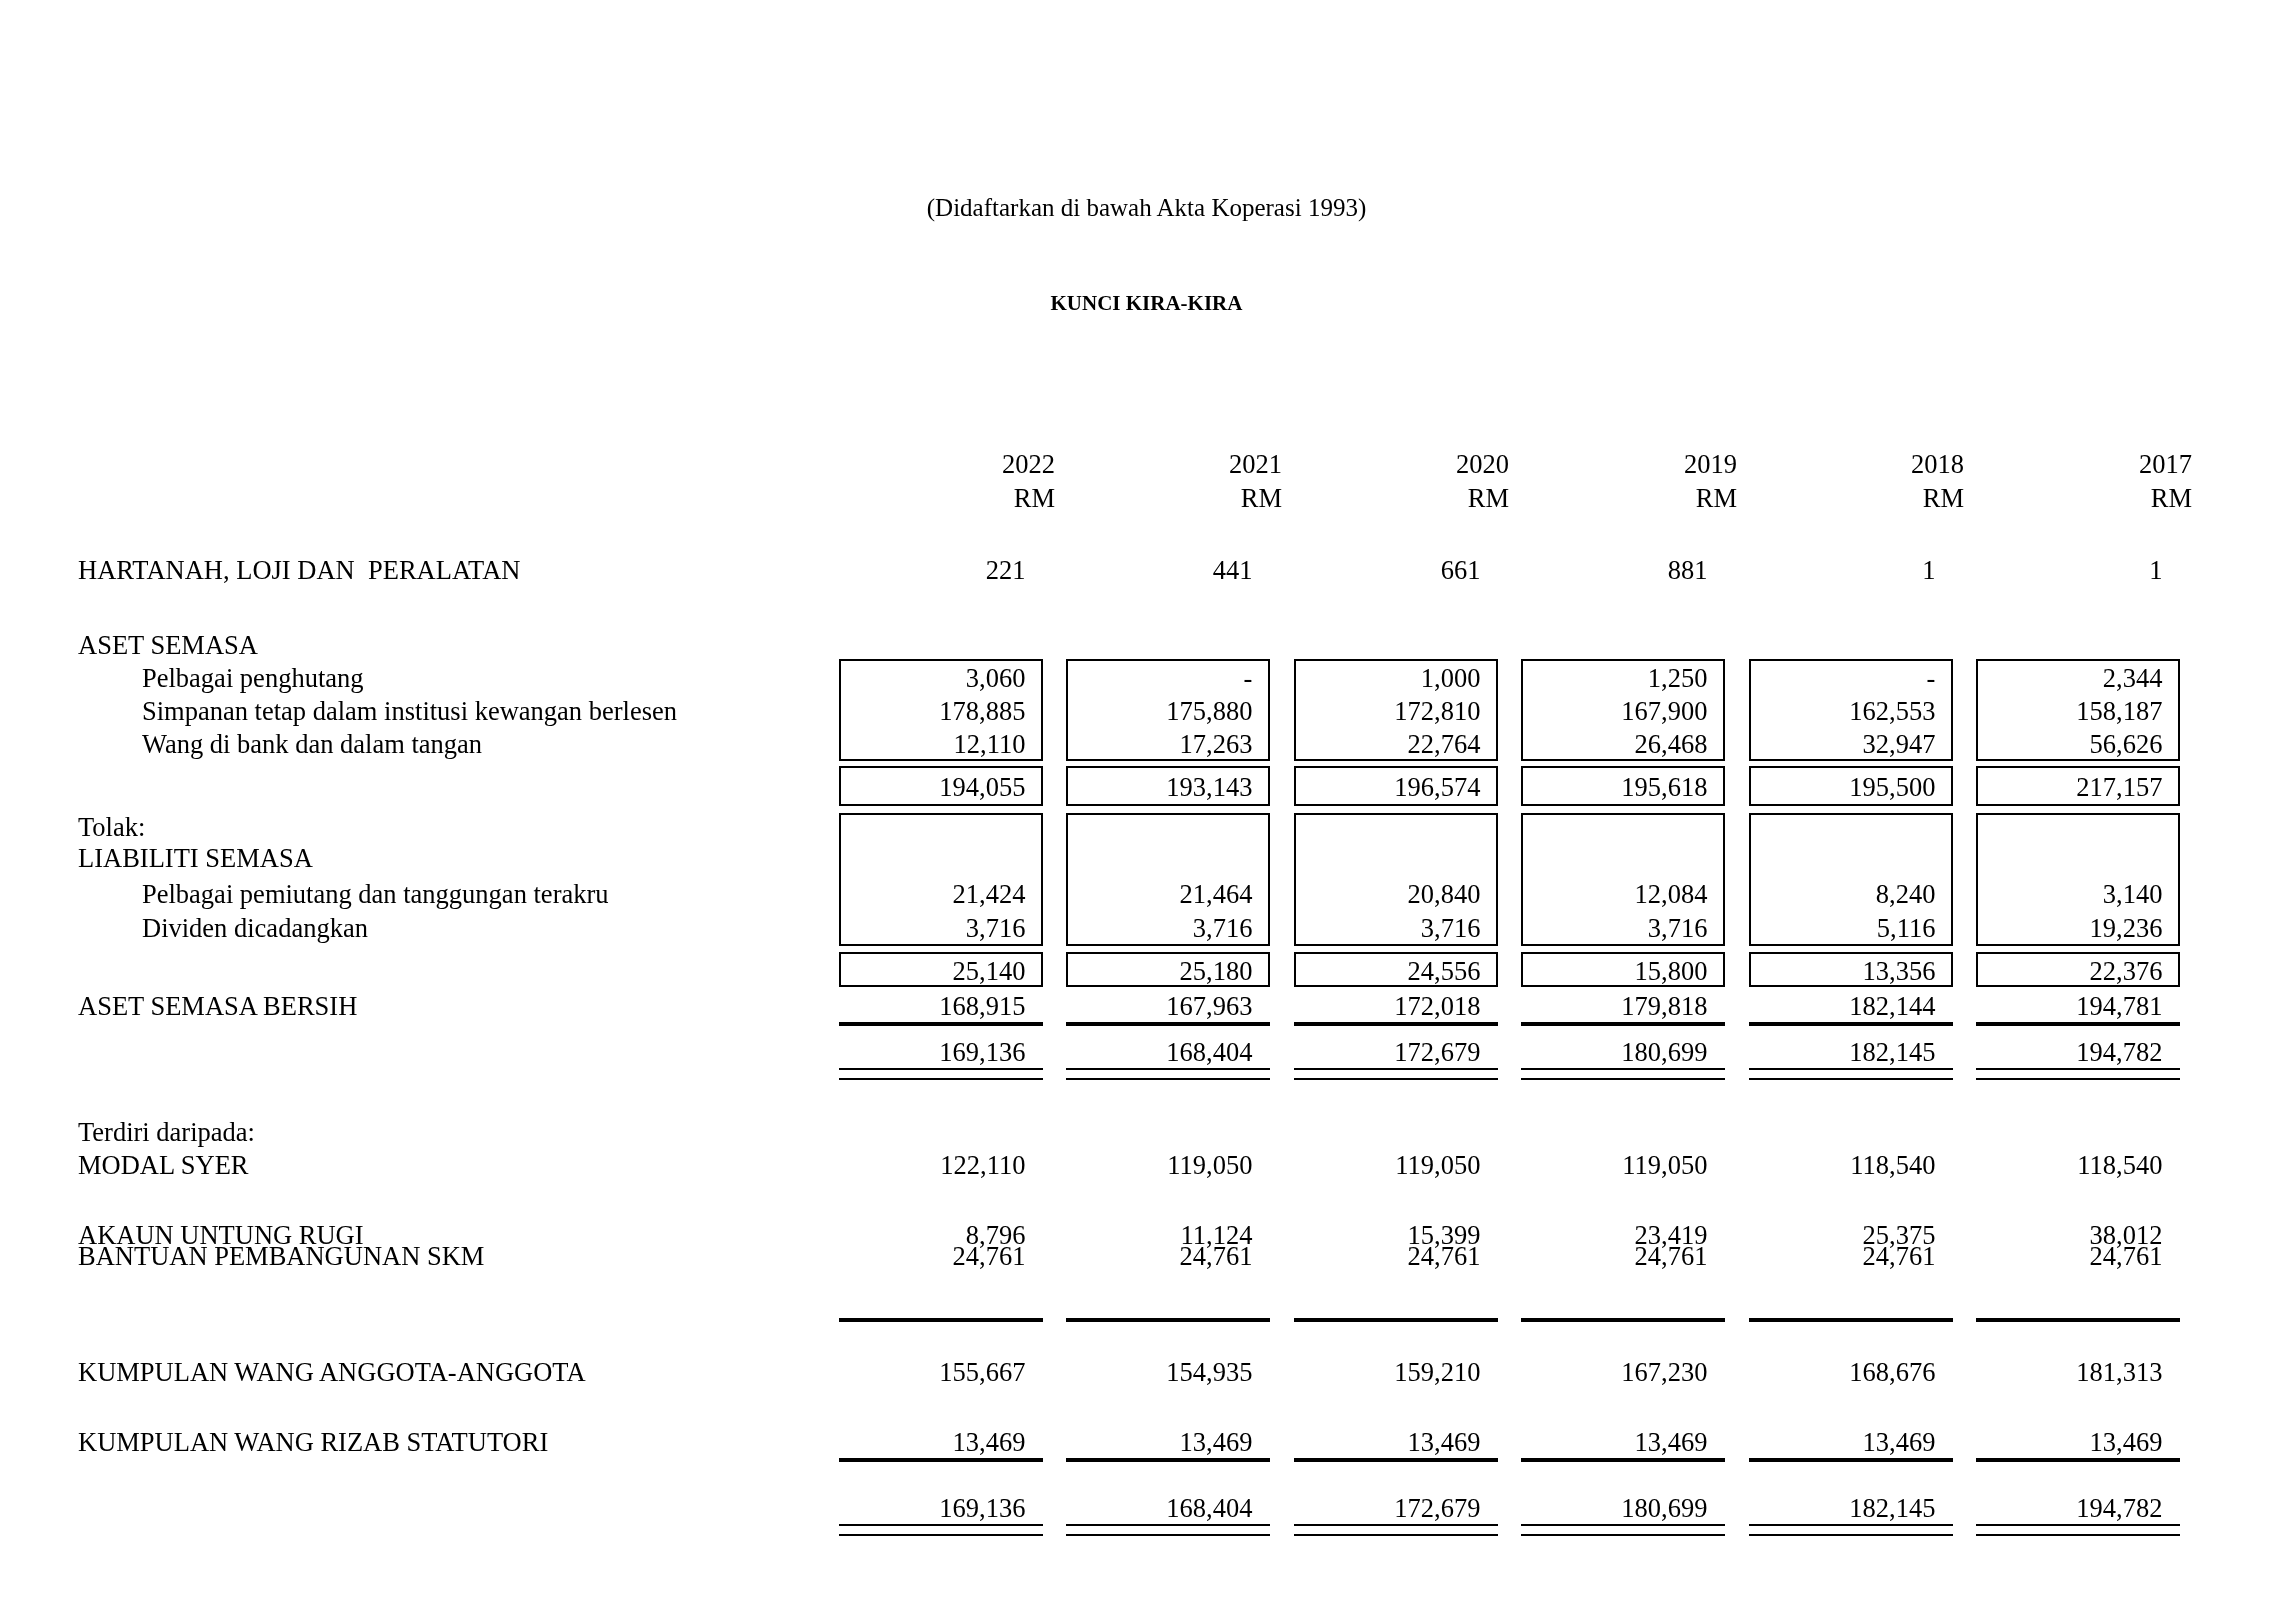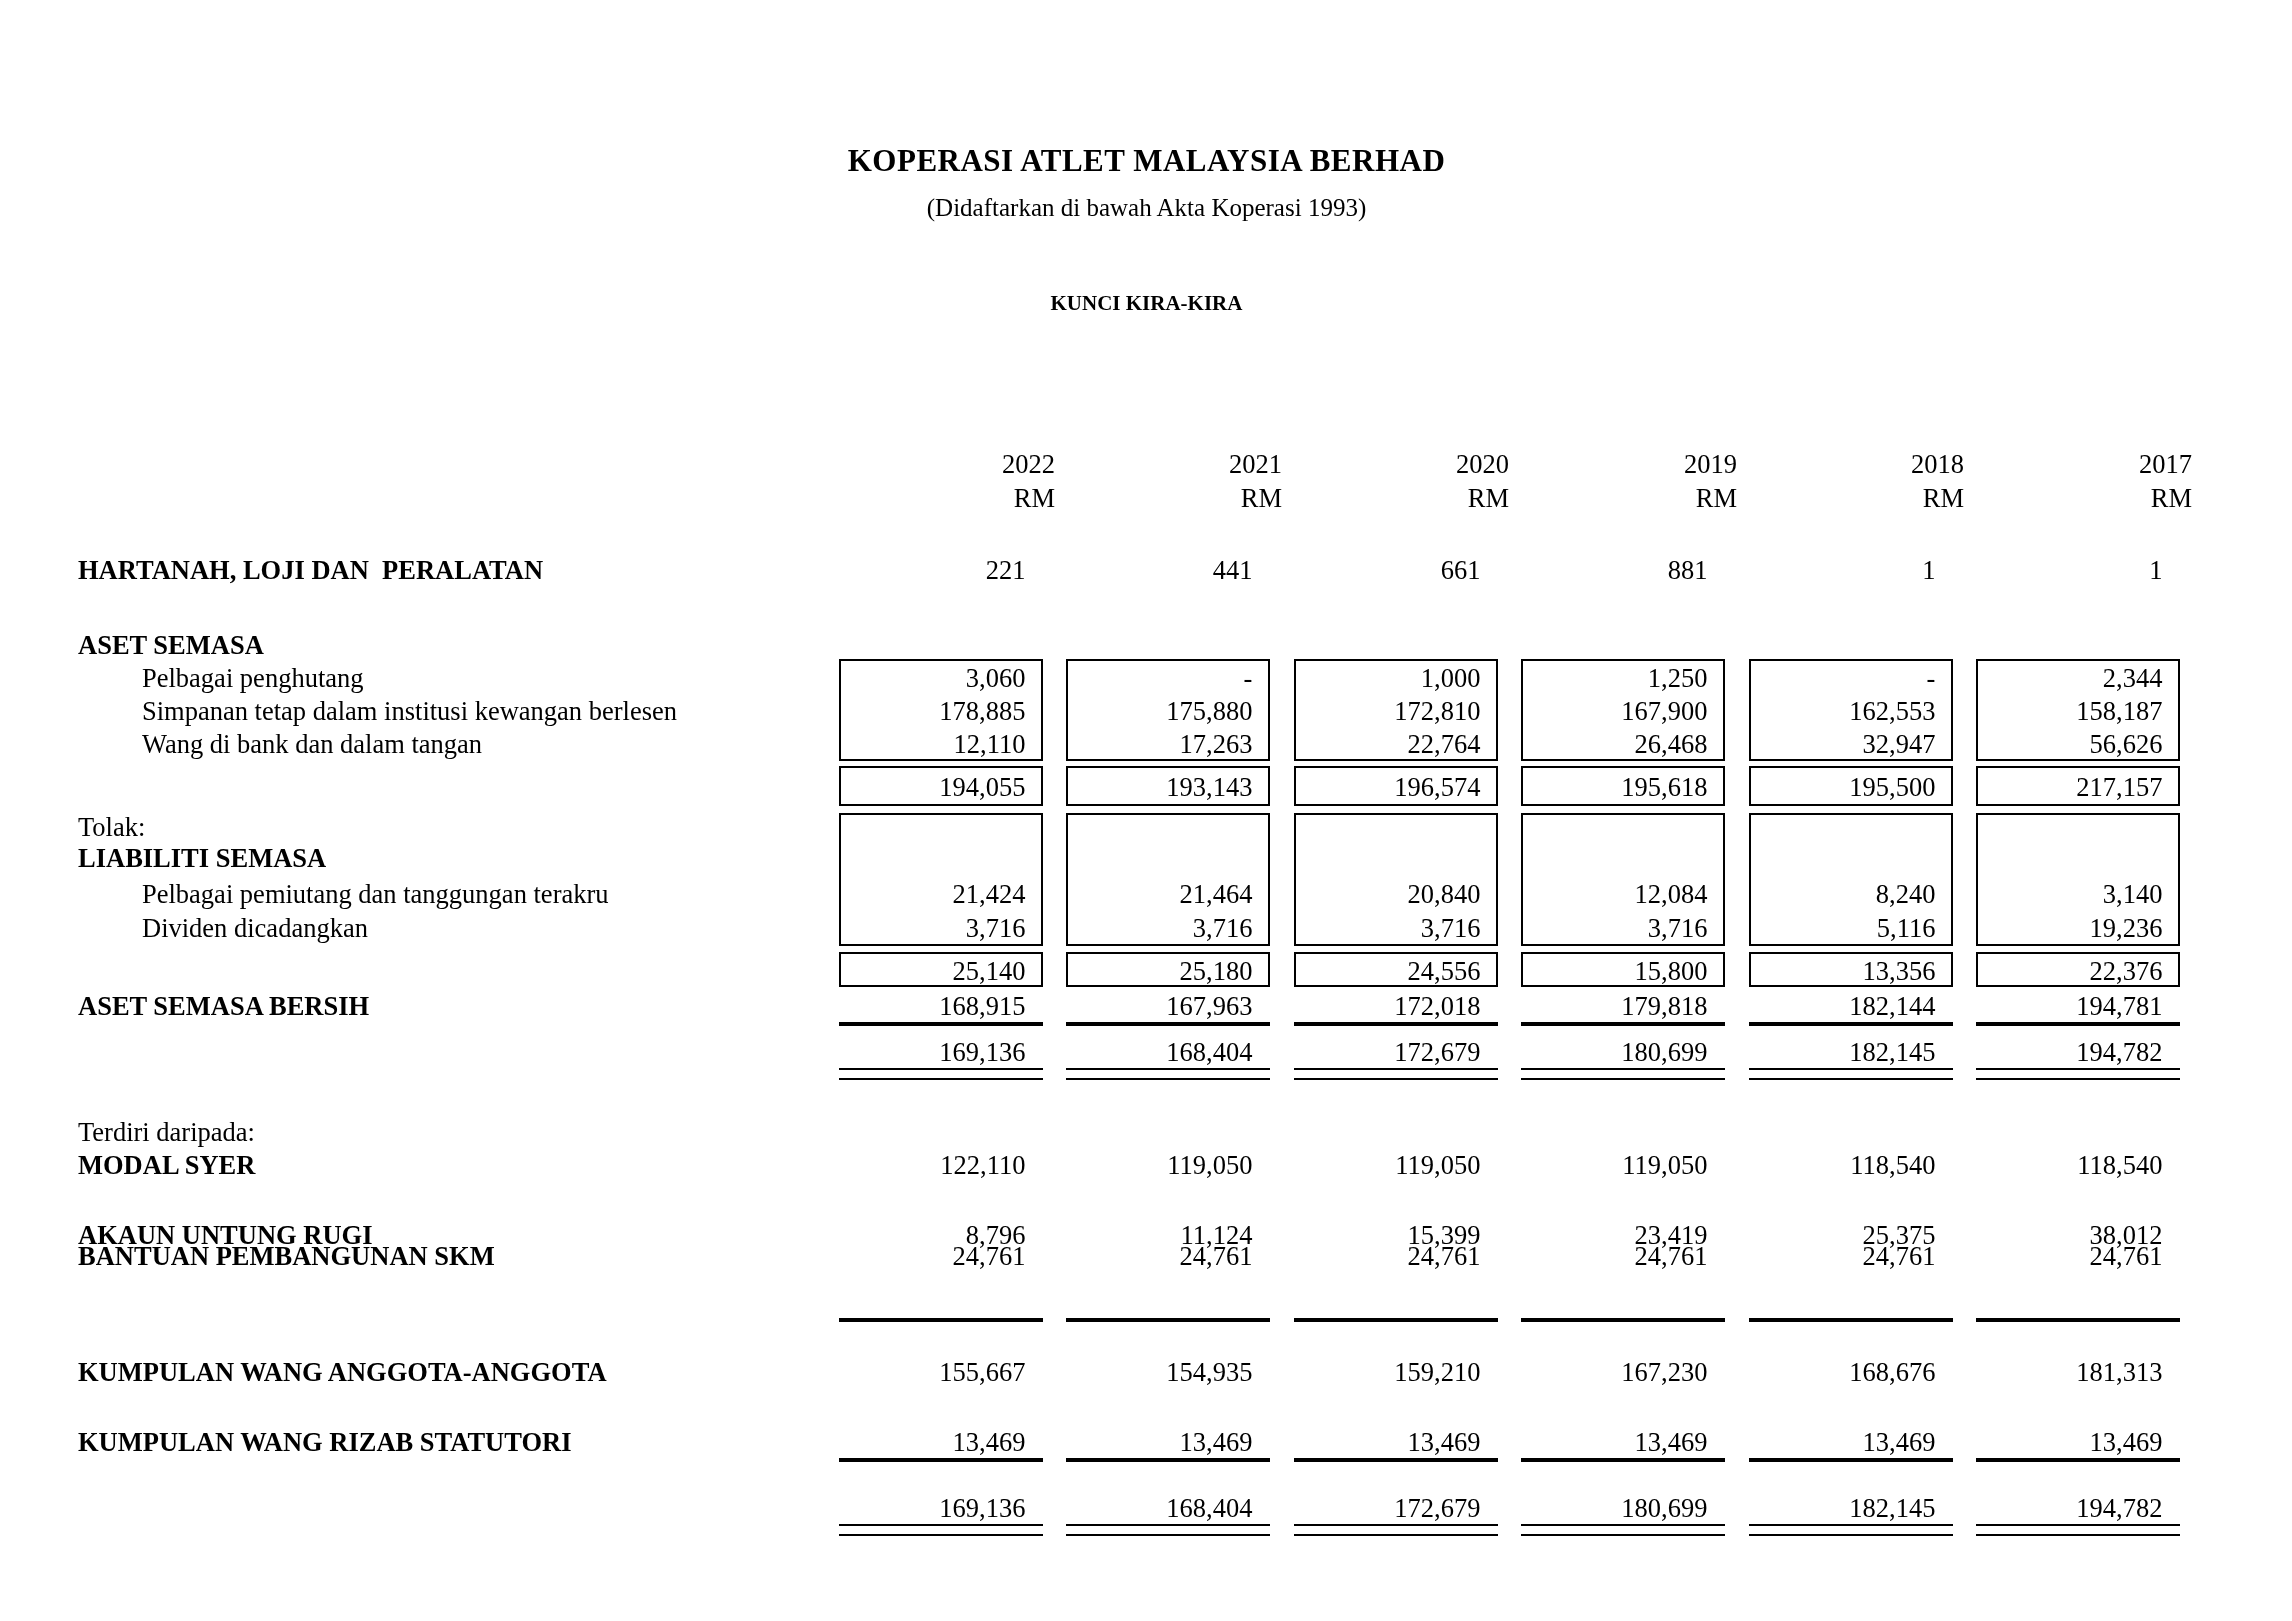--- a/index.html
+++ b/index.html
@@ -18,21 +18,21 @@
   .stmt-title { top: 291px; font-size: 21px; font-weight: bold; }
 
   .colhead {
     position: absolute; top: 447px; width: 196px;
     text-align: right; font-size: 26.5px; line-height: 34px;
   }
 
   .row { position: absolute; left: 0; width: 2293px; height: 33px; }
   .lbl { position: absolute; left: 78px; font-size: 26.5px; line-height: 31px; white-space: pre; }
   .lbl.indent { left: 142px; }
-  .bold { font-weight: bold; }
+  .bold { font-weight: normal; }
 
   .cell {
     position: absolute; width: 204px; padding-right: 17.6px; box-sizing: border-box;
     text-align: right; font-size: 26.5px; line-height: 31px; white-space: pre;
   }
 
   .c0 { left:  839px; }
   .c1 { left: 1066px; }
   .c2 { left: 1294px; }
   .c3 { left: 1521px; text-align: right; }
@@ -47,21 +47,20 @@
   .dline {
     position: absolute; width: 204px; height: 11.8px; box-sizing: border-box;
     border-top: 2.9px solid #000; border-bottom: 2.9px solid #000;
   }
 </style>
 </head>
 <body>
 
 <div class="page">
 
-  <div class="center doc-title">KOPERASI ATLET MALAYSIA BERHAD</div>
   <div class="center doc-sub">(Didaftarkan di bawah Akta Koperasi 1993)</div>
   <div class="center stmt-title">KUNCI KIRA-KIRA</div>
 
   <div class="colhead" style="left:859px">
     <div>2022</div>
     <div>RM</div>
   </div>
   <div class="colhead" style="left:1086px">
     <div>2021</div>
     <div>RM</div>

